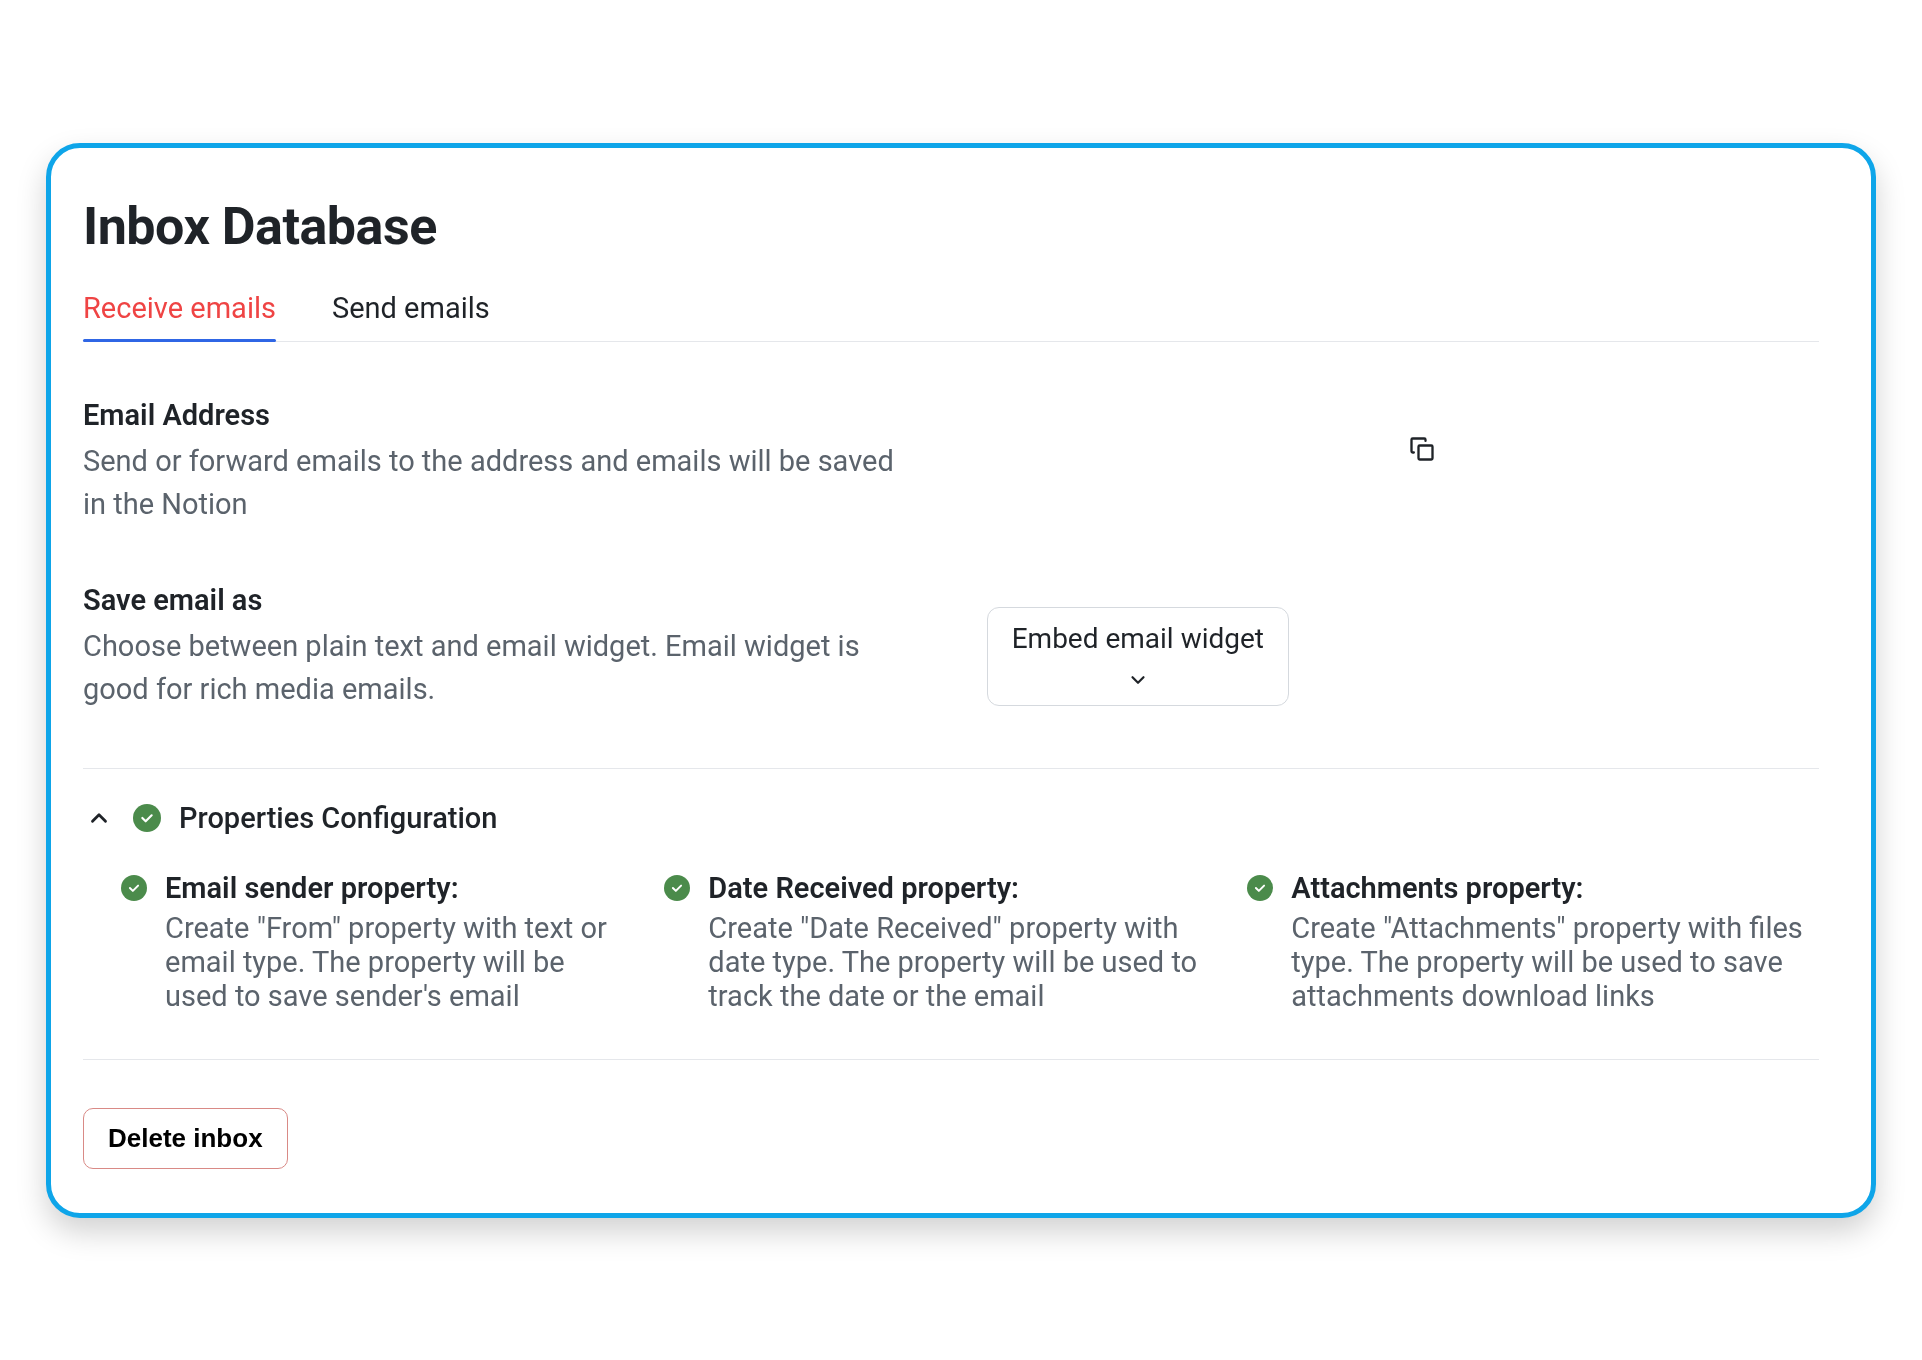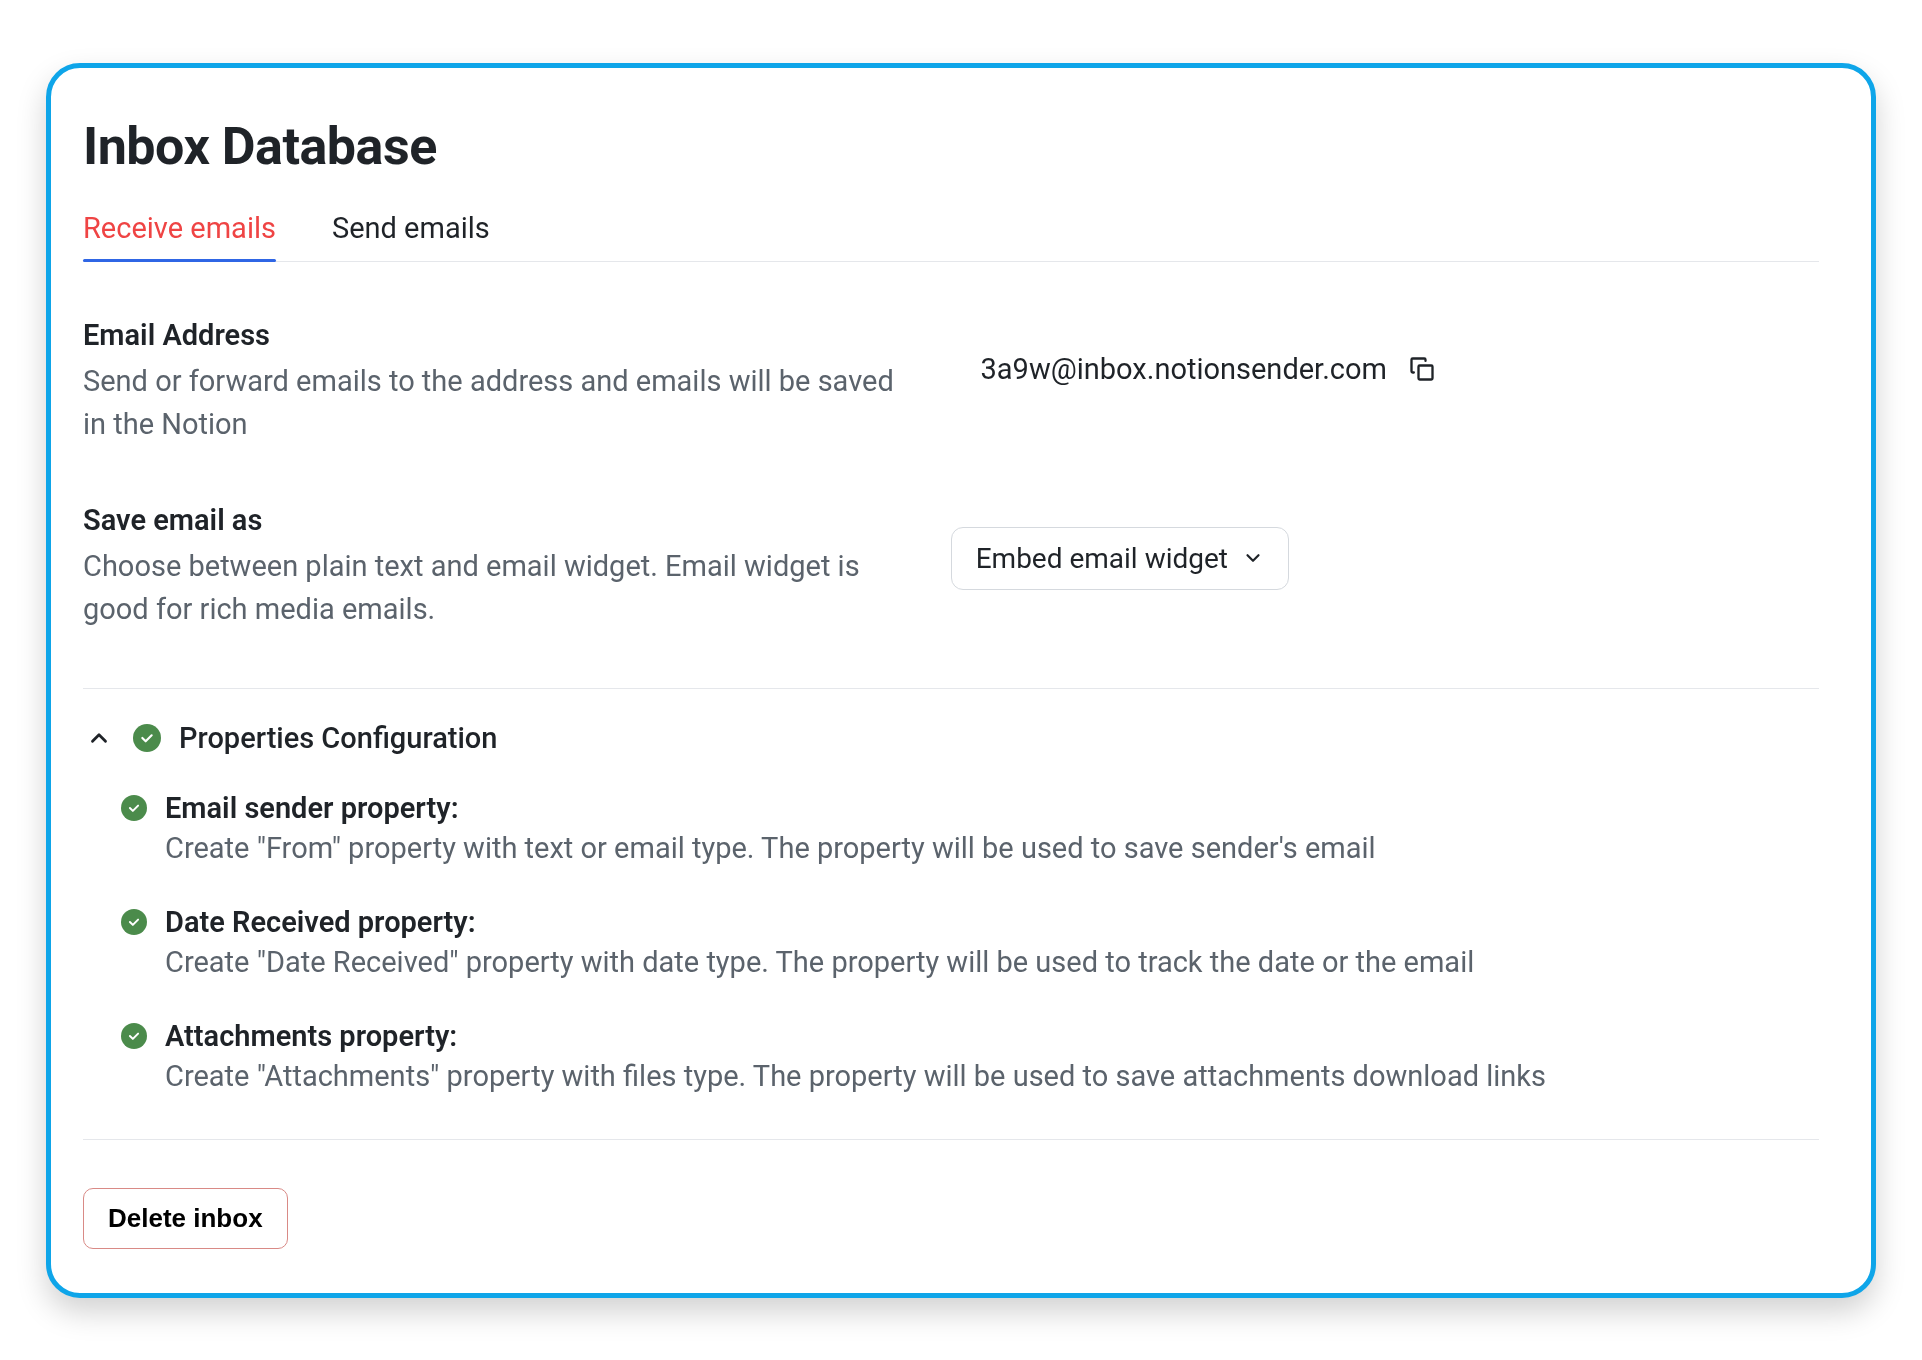--- a/index.html
+++ b/index.html
@@ -110,20 +110,21 @@
     display: inline-flex;
     align-items: center;
     gap: 14px;
     font-size: 28px;
     color: #1f2328;
     padding: 14px 24px;
     border: 1px solid #d5d9de;
     border-radius: 12px;
     background: #fff;
     cursor: pointer;
+    flex-direction: column;
   }
   .chev {
     display: inline-flex;
   }
 
   
   .hr {
     border: none;
     border-top: 1px solid #e5e7eb;
     margin: 56px 0 0 0;
@@ -158,21 +159,21 @@
     color: #fff;
     flex: 0 0 28px;
   }
   .check-badge.small {
     width: 26px; height: 26px; flex: 0 0 26px;
   }
 
   .prop-list {
     padding: 36px 0 0 38px;
     display: flex;
-    flex-direction: column;
+    flex-direction: row;
     gap: 40px;
   }
   .prop-row {
     display: flex;
     align-items: flex-start;
     gap: 18px;
   }
   .prop-row .check-badge { margin-top: 4px; }
   .prop-texts .pt-title {
     font-size: 29px;
@@ -229,21 +230,20 @@
       <div class="tab">Send emails</div>
     </div>
 
     
     <div class="section email-addr">
       <div class="section-left">
         <div class="section-title">Email Address</div>
         <div class="section-sub">Send or forward emails to the address and emails will be saved in the Notion</div>
       </div>
       <div class="section-right">
-        <span class="email-value">3a9w@inbox.notionsender.com</span>
         <button class="icon-btn" aria-label="copy">
           <span>
             <svg width="28" height="28" viewBox="0 0 24 24" fill="none" stroke="currentColor" stroke-width="2" stroke-linecap="round" stroke-linejoin="round">
               <rect x="9" y="9" width="12" height="12" rx="1"></rect>
               <path d="M5 15H4a1 1 0 0 1-1-1V4a1 1 0 0 1 1-1h10a1 1 0 0 1 1 1v1"></path>
             </svg>
           </span>
         </button>
       </div>
     </div>

